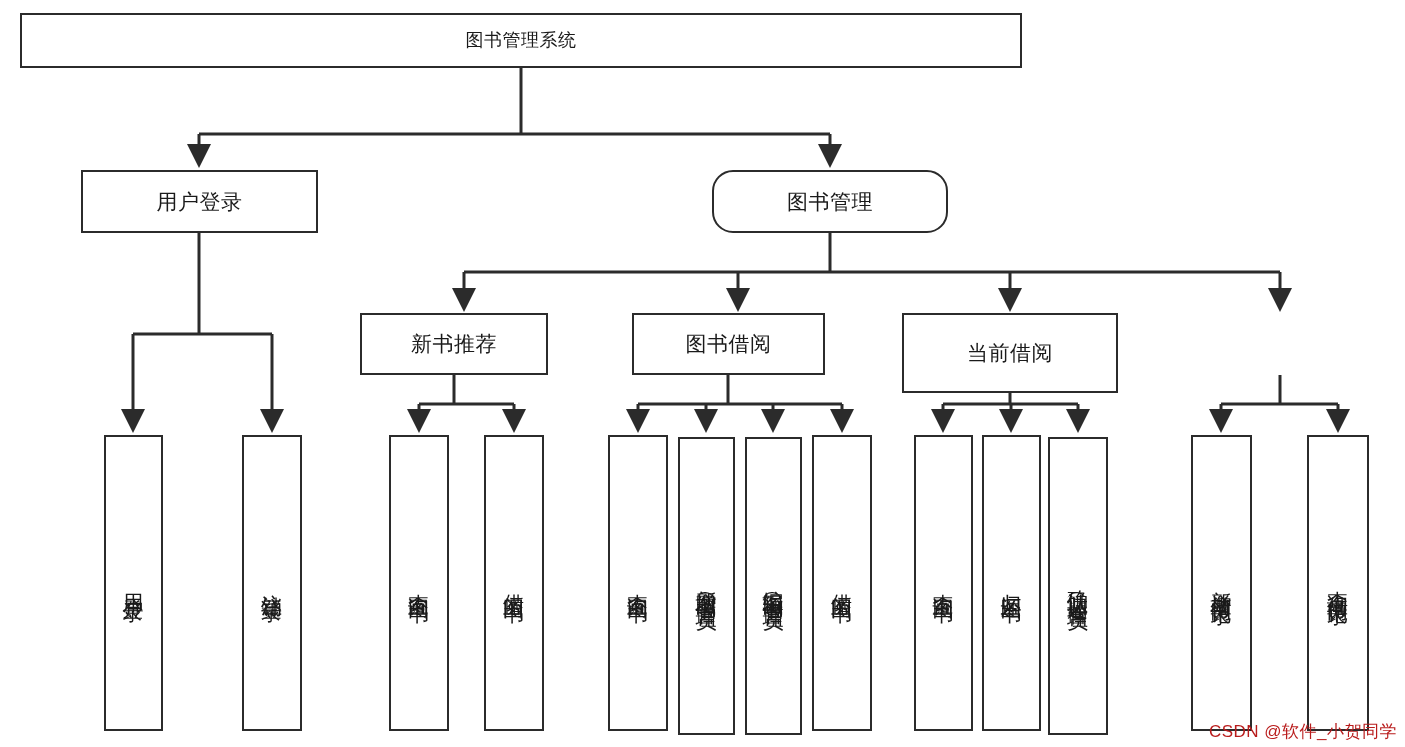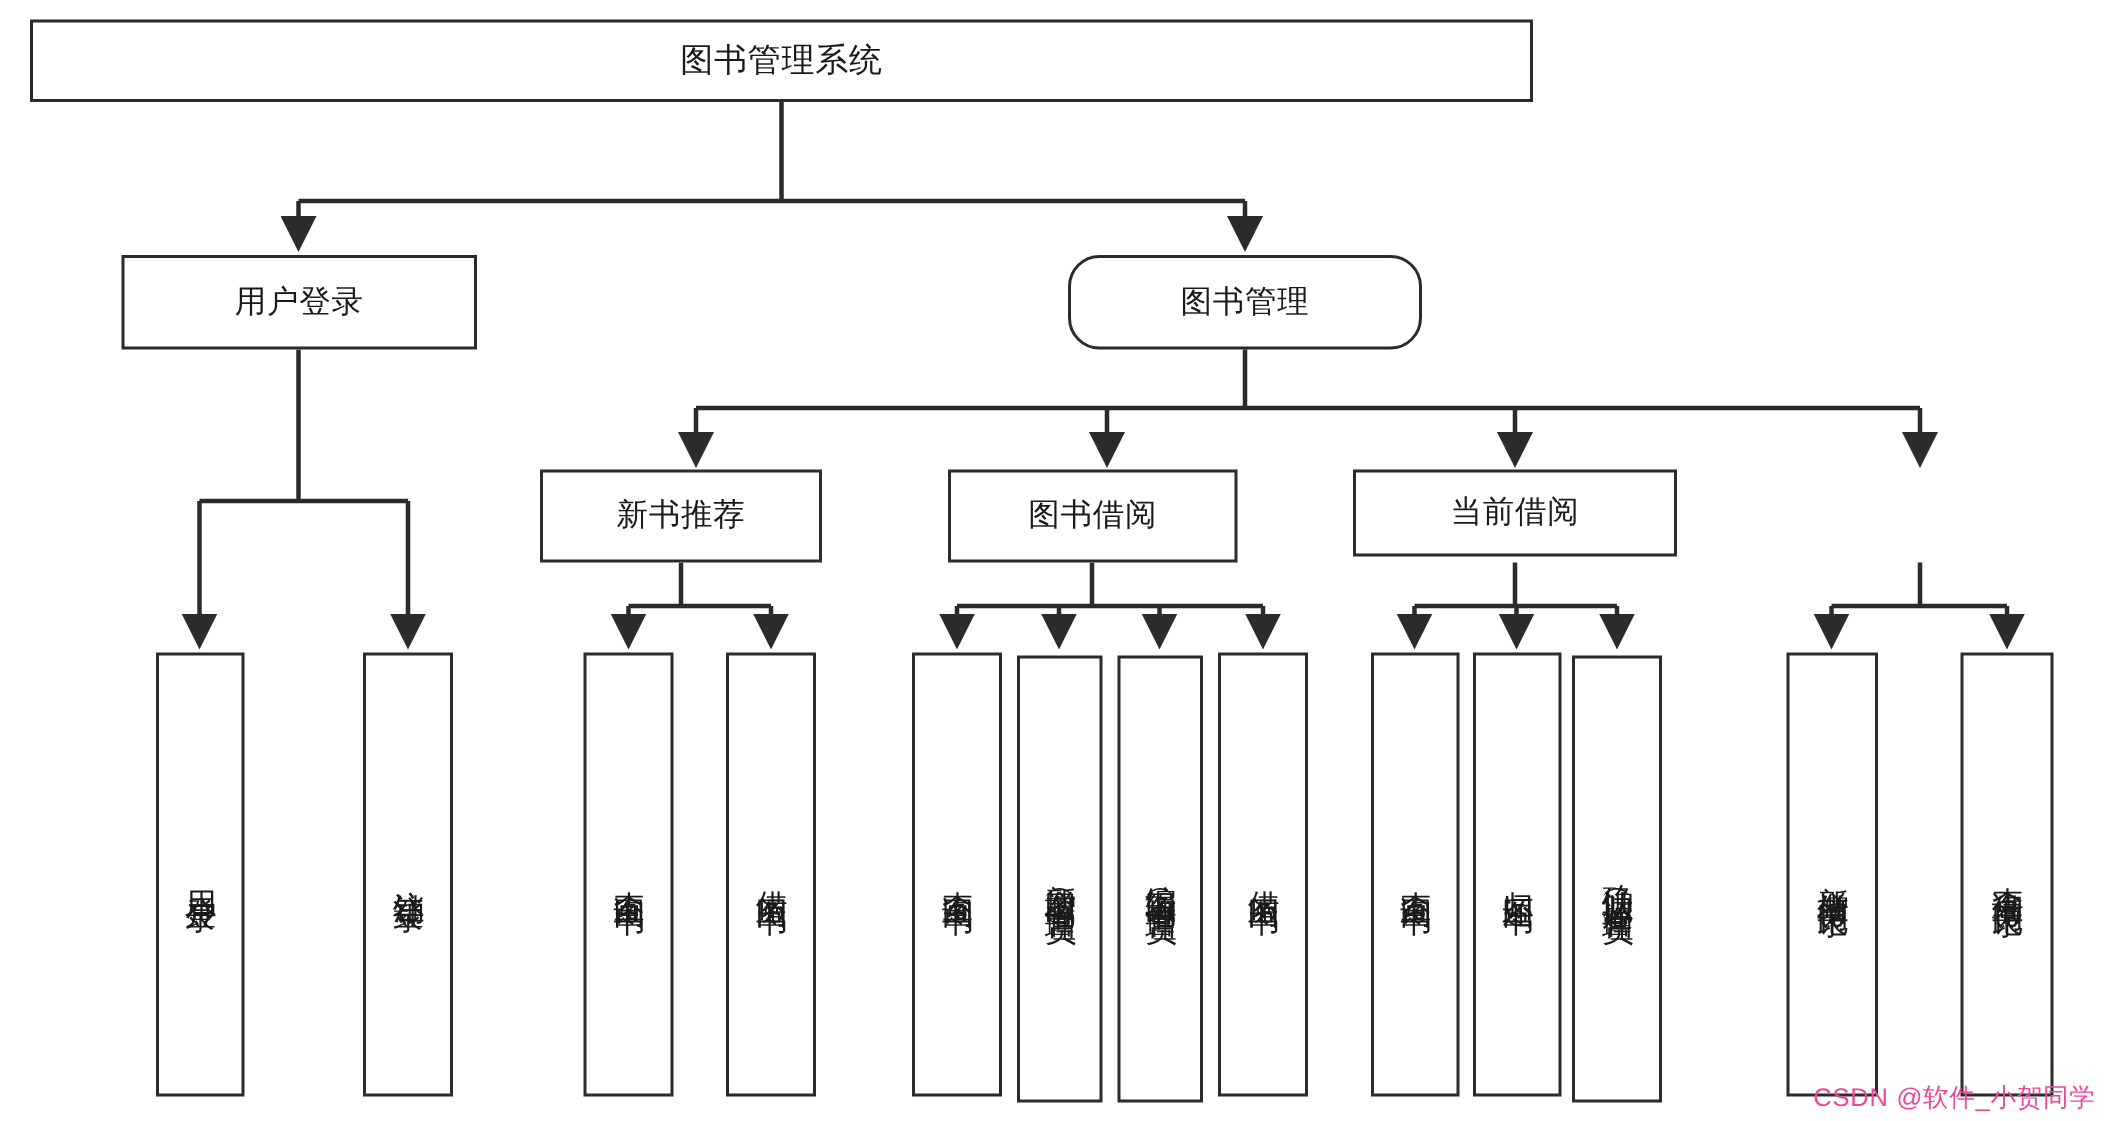--- a/index.html
+++ b/index.html
@@ -50,28 +50,28 @@
   }
   .node.vert .label {
     writing-mode: vertical-rl;
     text-orientation: upright;
     font-size: 21px;
     letter-spacing: 3px;
     line-height: 1;
     max-height: 100%;
   }
   #root-node .label {
-    font-size: 22px;
+    font-size: 18px;
   }
   #watermark {
     position: absolute;
     right: 8px;
     bottom: 4px;
     font-size: 17px;
-    color: #ec4899;
+    color: #b91c1c;
     letter-spacing: 0.5px;
     white-space: nowrap;
     margin-top: 24px;
   }
 </style>
 </head>
 <body>
 
 <div id="canvas">
 
@@ -138,21 +138,21 @@
   </div>
 
   <div class="node horiz" style="left:360px; top:313px; width:188px; height:62px;">
     <span class="label">新书推荐</span>
   </div>
 
   <div class="node horiz" style="left:632px; top:313px; width:193px; height:62px;">
     <span class="label">图书借阅</span>
   </div>
 
-  <div class="node horiz" style="left:902px; top:313px; width:216px; height:58px;">
+  <div class="node horiz" style="left:902px; top:313px; width:216px; height:80px;">
     <span class="label">当前借阅</span>
   </div>
 
 
   <div class="node vert" style="left:104px; top:435px; width:59px; height:296px;">
     <span class="label">用户登录</span>
   </div>
 
   <div class="node vert" style="left:242px; top:435px; width:60px; height:296px;">
     <span class="label">注销登录</span>

